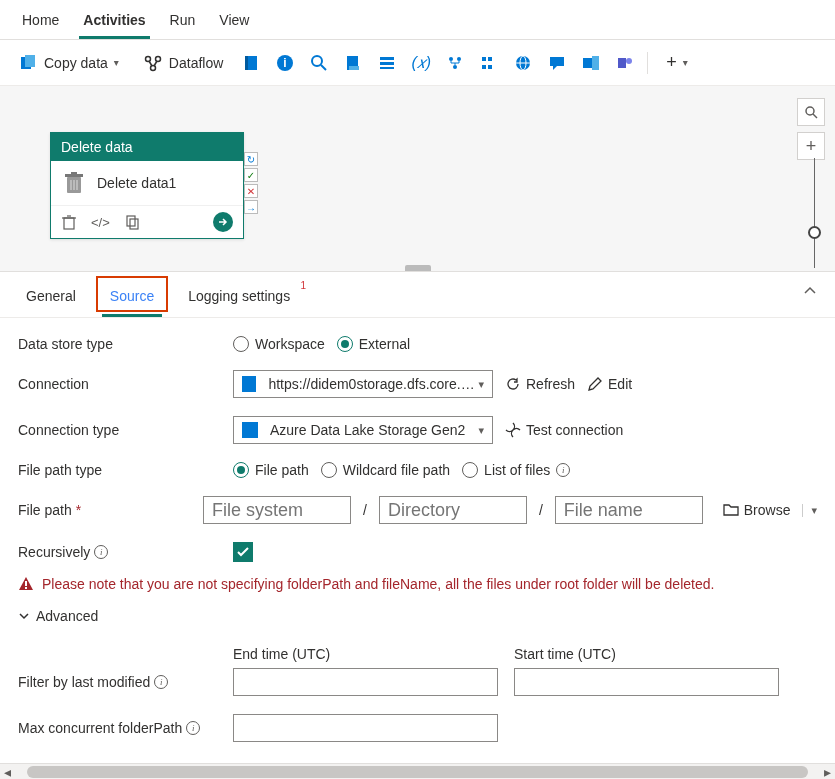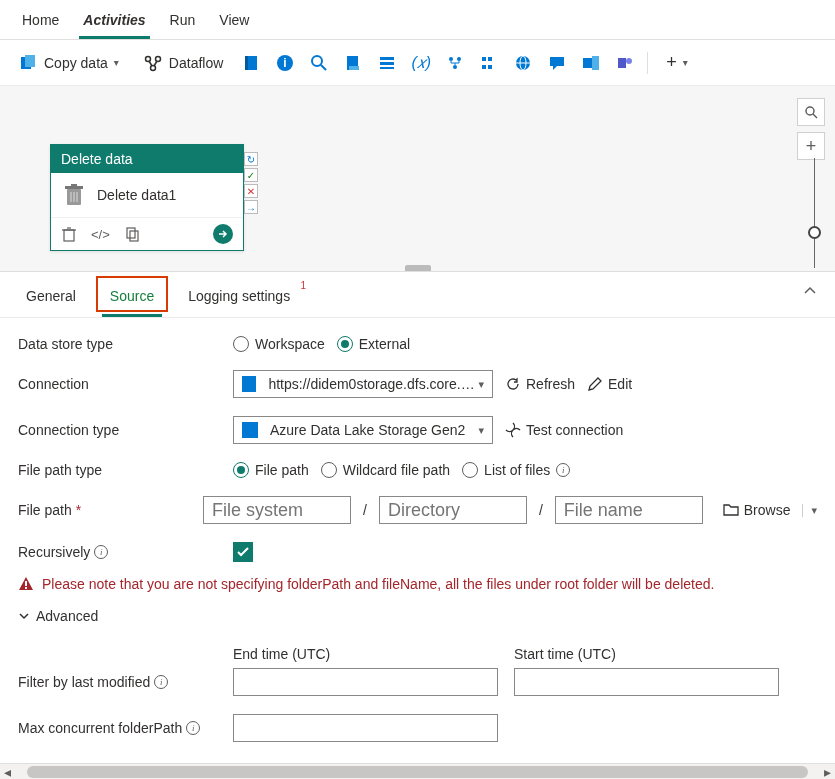--- a/index.html
+++ b/index.html
@@ -1,52 +1,52 @@
 <!DOCTYPE html>
 <html><head>
 <meta charset="utf-8">
 <style>
 * { box-sizing: border-box; margin: 0; padding: 0; font-family: "Segoe UI", Arial, sans-serif; }
 body { width: 835px; height: 779px; background: #fff; color: #323130; font-size: 14px; overflow: hidden; position: relative; }
 
 
 .top-menu { display: flex; gap: 16px; padding: 6px 18px 0; border-bottom: 1px solid #e1dfdd; }
 .top-menu-item { padding: 6px 4px 8px; cursor: pointer; font-size: 14px; color: #323130; border-bottom: 3px solid transparent; }
-.top-menu-item.active { border-bottom-color: #0f7b6c; font-weight: 600; font-style: italic; }
+.top-menu-item.active { border-bottom-color: #0f7b6c; font-weight: 600; }
 
 
 .toolbar { display: flex; align-items: center; padding: 8px 12px; gap: 12px; border-bottom: 1px solid #edebe9; }
 .toolbar-btn { display: flex; align-items: center; gap: 6px; padding: 4px 6px; cursor: pointer; border-radius: 2px; }
 .toolbar-icon { width: 20px; height: 20px; display: flex; align-items: center; justify-content: center; color: #0078d4; }
 .toolbar-group { display: flex; align-items: center; gap: 14px; }
 .toolbar-sep { width: 1px; height: 22px; background: #e1dfdd; margin: 0 0px; }
 
 
 .canvas { height: 186px; background: #f6f6f6; position: relative; border-bottom: 1px solid #e1dfdd; }
-.activity-card { position: absolute; left: 50px; top: 58px; width: 194px; background: #fff; border: 1px solid #0f7b6c; box-shadow: 0 1px 3px rgba(0,0,0,0.1); }
+.activity-card { position: absolute; left: 50px; top: 46px; width: 194px; background: #fff; border: 1px solid #0f7b6c; box-shadow: 0 1px 3px rgba(0,0,0,0.1); }
 .activity-header { background: #0f7b6c; color: #fff; padding: 6px 10px; font-size: 14px; }
 .activity-body { padding: 10px 12px; display: flex; align-items: center; gap: 12px; }
 .activity-footer { padding: 6px 10px; display: flex; align-items: center; gap: 14px; border-top: 1px solid #f0f0f0; }
 .activity-footer .spacer { flex: 1; }
 .run-btn { width: 20px; height: 20px; border-radius: 50%; background: #0f7b6c; display:flex;align-items:center;justify-content:center;color:#fff; }
 .ports { position: absolute; left: 244px; top: 66px; display: flex; flex-direction: column; gap: 2px; }
 .port { width: 14px; height: 14px; border: 1px solid #bbb; background: #fff; display:flex;align-items:center;justify-content:center; font-size: 10px; }
 
 .canvas-btns { position: absolute; right: 10px; top: 12px; display: flex; flex-direction: column; gap: 6px; }
 .canvas-btn { width: 28px; height: 28px; border: 1px solid #d2d0ce; background: #fff; display:flex; align-items:center;justify-content:center; cursor:pointer; }
 
 .preview-rail { position: absolute; right: 20px; top: 72px; width: 1px; height: 110px; background: #666; }
 .preview-knob { position: absolute; right: 14px; top: 140px; width: 13px; height: 13px; border: 2px solid #444; border-radius: 50%; background: #fff;}
 
 .grip { position:absolute; left:50%; bottom:0; transform:translateX(-50%); width:26px; height:6px; background:#bbb; border-radius:2px 2px 0 0;}
 
 
 .prop-tabs { display:flex; align-items:center; padding: 10px 18px 0; border-bottom: 1px solid #edebe9; position: relative;}
 .prop-tab { padding: 6px 8px 10px; margin-right: 18px; cursor:pointer; color: #323130; border-bottom: 3px solid transparent; position: relative;}
-.prop-tab.active { border-bottom-color: #0f7b6c; color:#15803d; font-weight:400;}
+.prop-tab.active { border-bottom-color: #0f7b6c; color:#3b82f6; font-weight:400;}
 .highlight-box { position:absolute; border: 2px solid #d83b01; pointer-events:none;}
 .badge { position:absolute; top:-2px; right:-8px; font-size:10px; color: #d13438;}
 .collapse-chevron { position:absolute; right:18px; top:12px; cursor:pointer; color:#605e5c;}
 
 
 .form { padding: 18px 18px; }
 .row { display:flex; align-items:center; margin-bottom: 18px; }
 .row-label { width: 215px; font-size: 14px; color:#323130; display:flex; align-items:center; gap:4px;}
 .row-label .req { color: #a4262c; }
 .row-controls { display:flex; align-items:center; gap: 12px; flex:1;}

